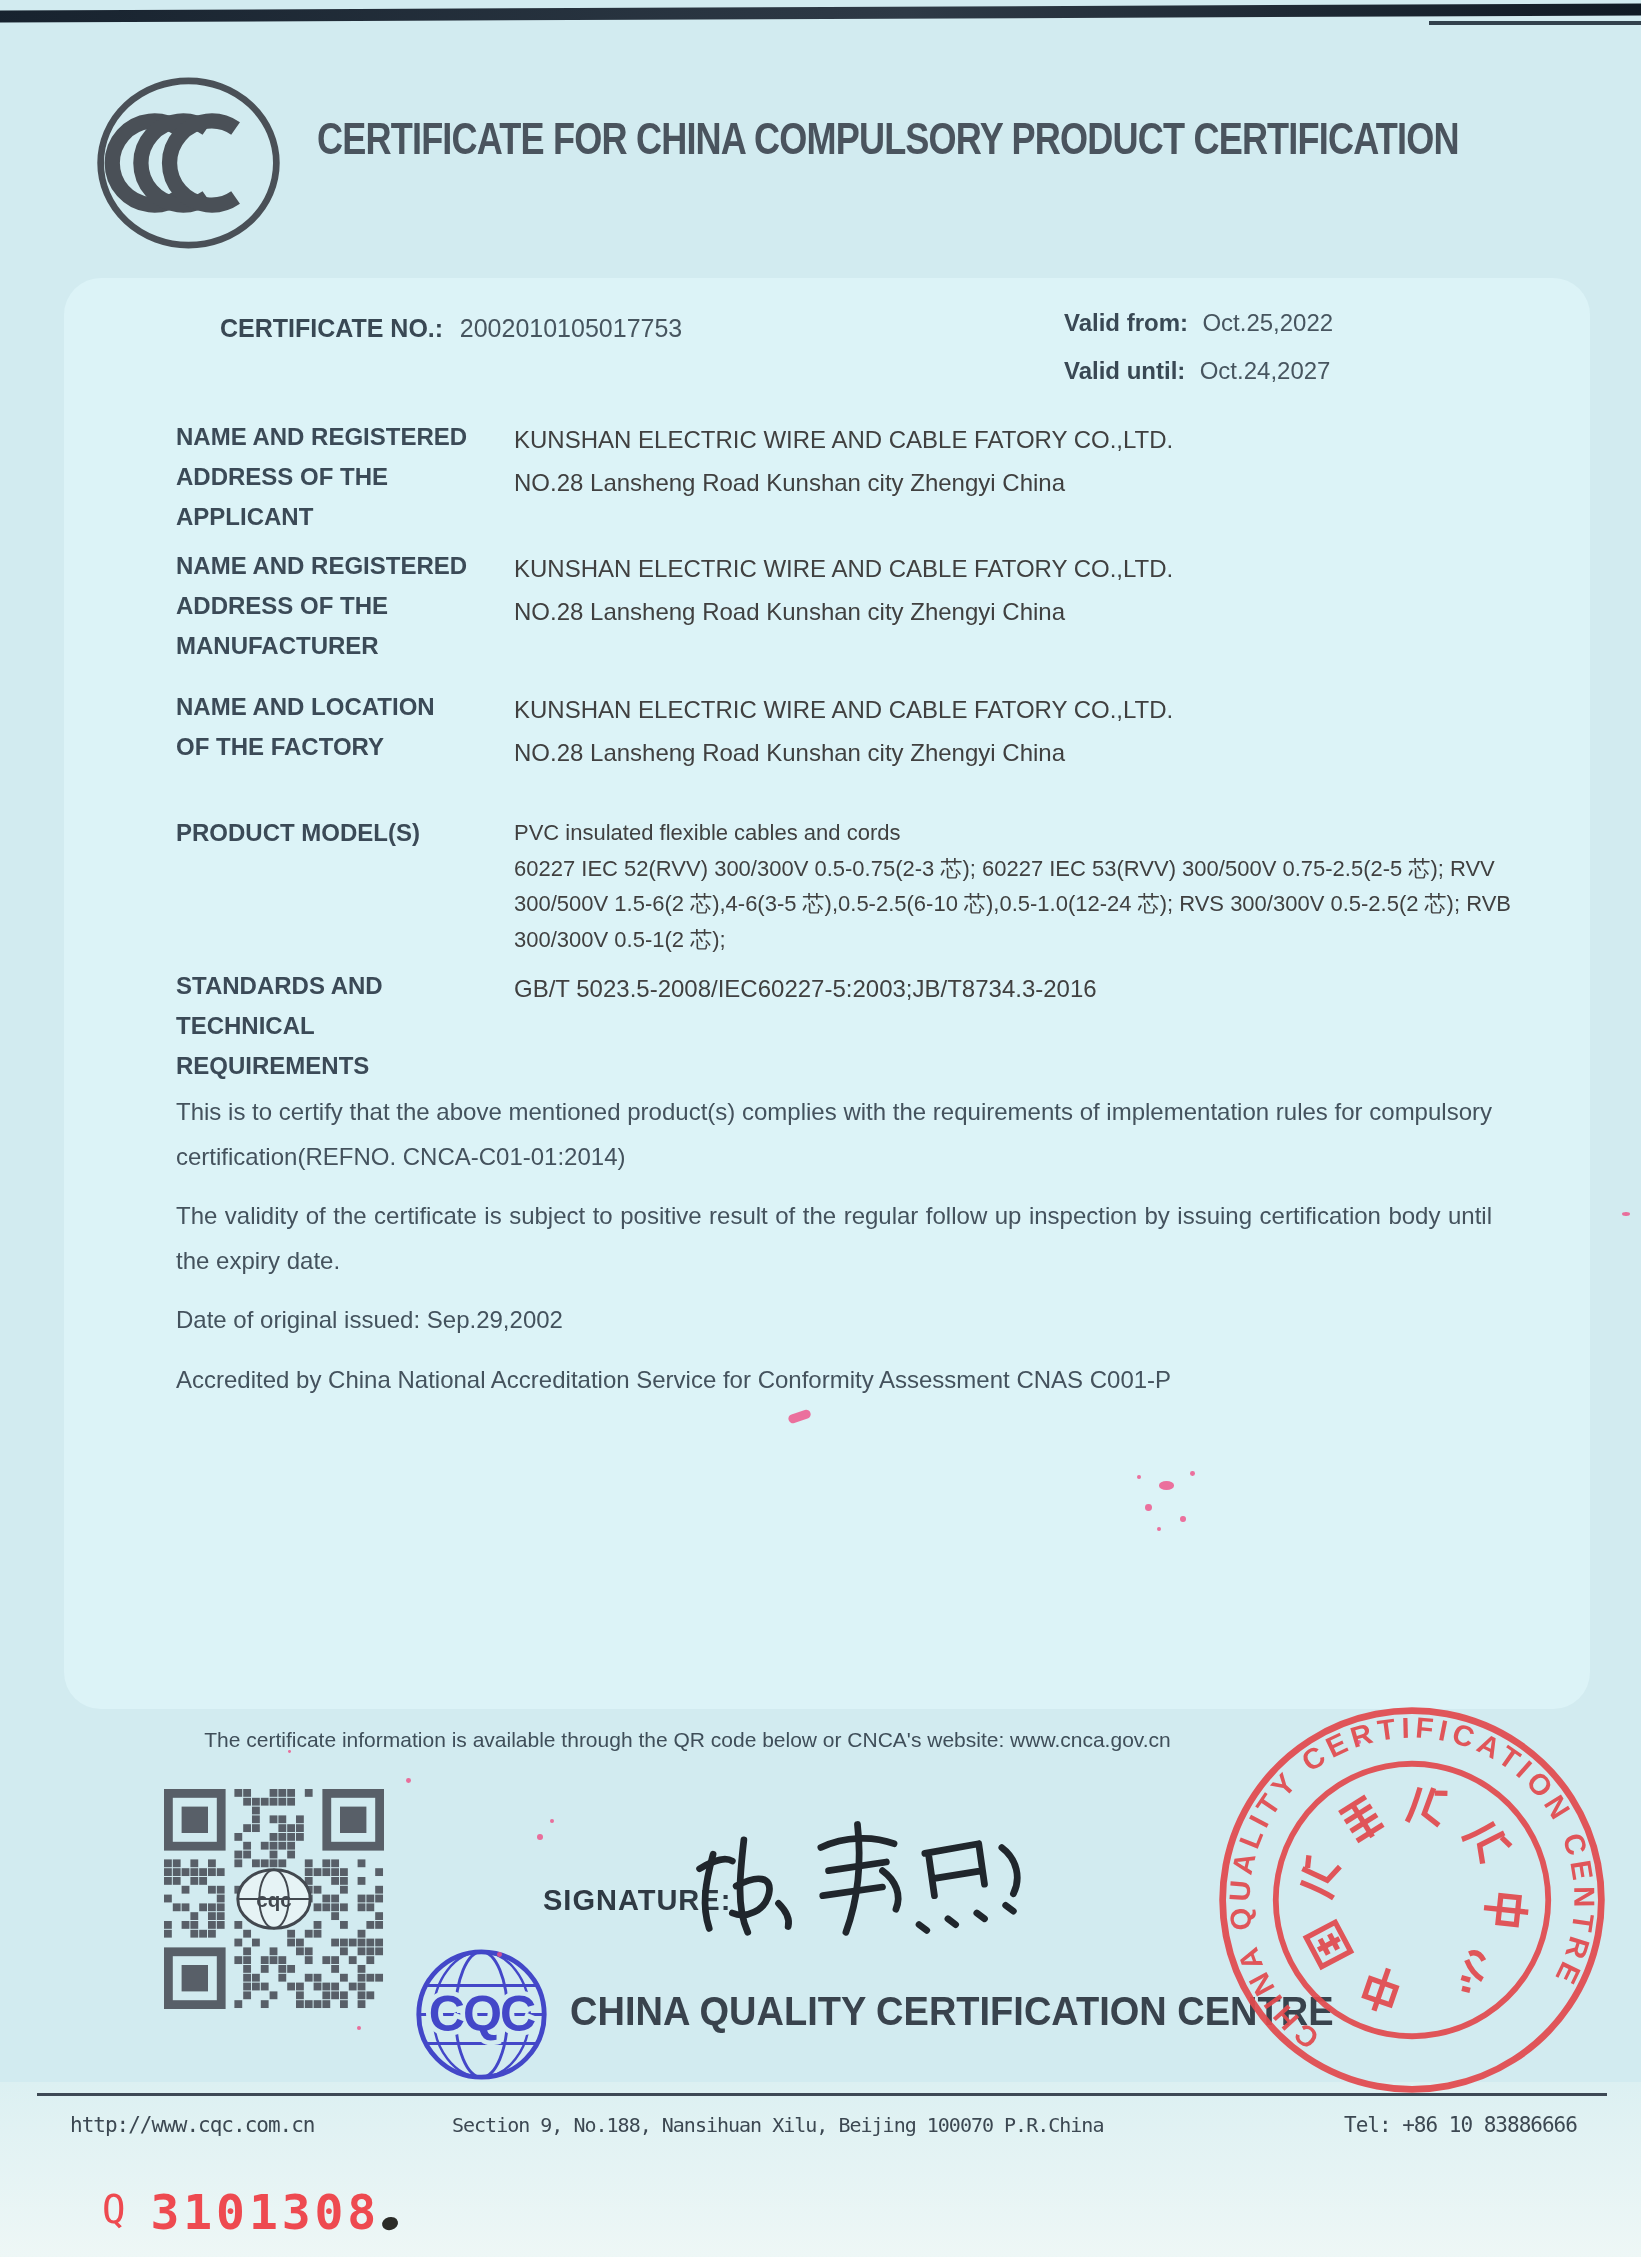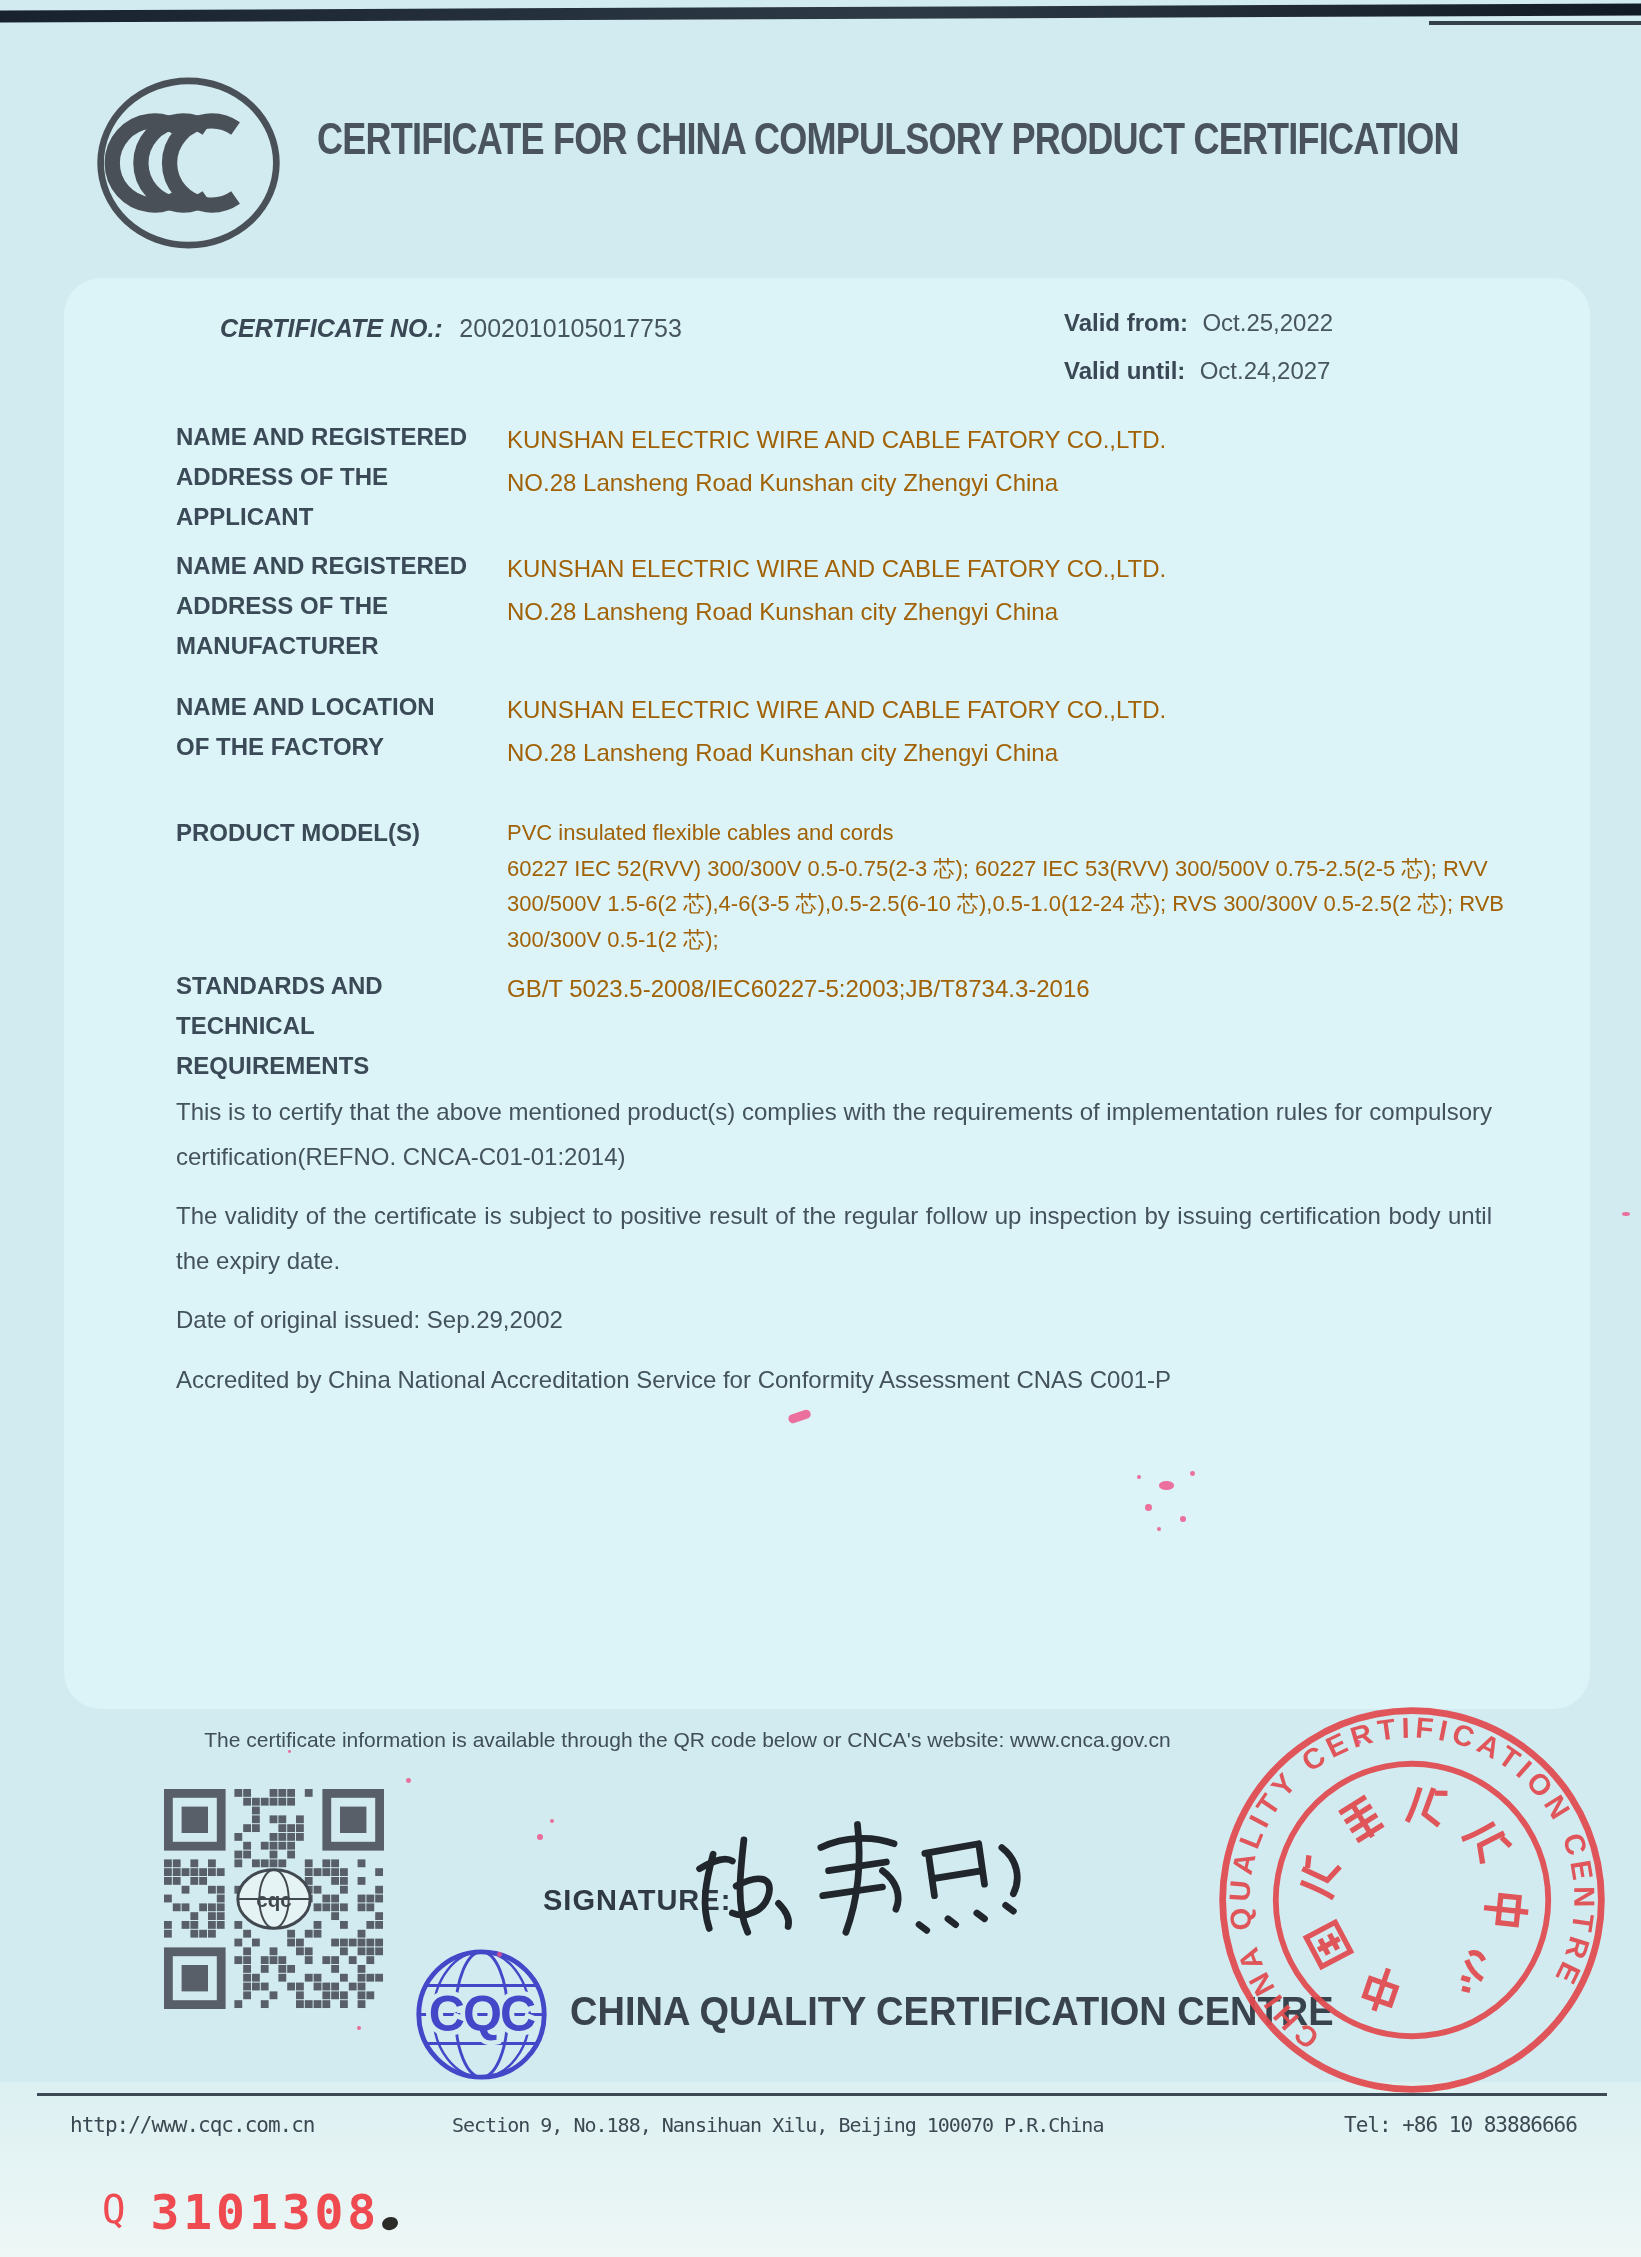--- a/index.html
+++ b/index.html
@@ -16,30 +16,30 @@
   .scan-bar2{position:absolute;left:1429px;top:21px;width:217px;height:3.9px;background:#33414d;}
 
   
   .ccc-logo{position:absolute;left:93px;top:73px;width:191px;height:180px;}
   .title{position:absolute;left:317px;top:114px;width:1313px;font-size:44px;font-weight:bold;
          color:#4a545e;letter-spacing:-1px;transform:scaleX(.82);transform-origin:left top;
          white-space:nowrap;}
 
   
   .certno{position:absolute;left:220px;top:314px;font-size:25px;color:#47555f;}
-  .certno b{color:#394854;margin-right:9.7px;font-style:italic;}
+  .certno b{color:#394854;margin-right:9.7px;}
   .valid{position:absolute;left:1064px;top:311px;font-size:24px;color:#47555f;line-height:1.0;}
   .valid .row{margin-bottom:24px;}
   .valid b{color:#394854;margin-right:7.7px;}
 
   
   .frow{position:absolute;left:164px;width:1429px;}
   .flabel{position:absolute;left:12px;top:0;width:333px;font-size:24px;font-weight:bold;
           color:#3b4a57;line-height:1.66;white-space:pre-line;}
-  .fvalue{position:absolute;left:343px;top:1.9px;width:1062px;font-size:24px;color:#a16207;
+  .fvalue{position:absolute;left:350px;top:1.9px;width:1062px;font-size:24px;color:#404040;
           line-height:1.78;white-space:pre-line;}
   .fvalue.models{font-size:22px;line-height:1.62;width:1086px;}
 
   
   .paras{position:absolute;left:162px;top:1075px;width:1344px;font-size:24px;color:#44525d;
          line-height:1.88;text-align:justify;}
   .paras p{margin:14px;}
 
   .qr-note{position:absolute;left:0;top:1728px;width:1375px;text-align:center;
            font-size:21px;color:#3f4e59;}

